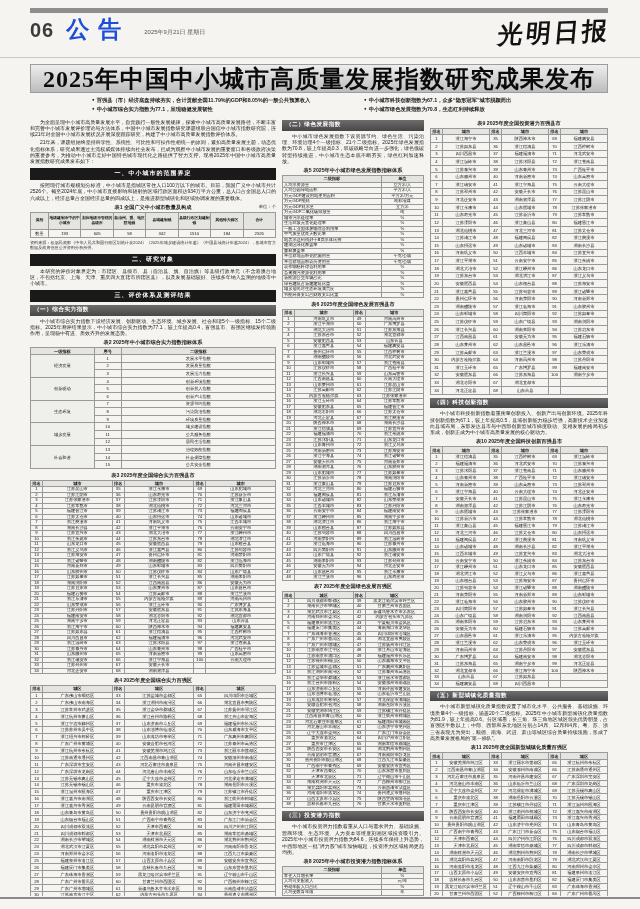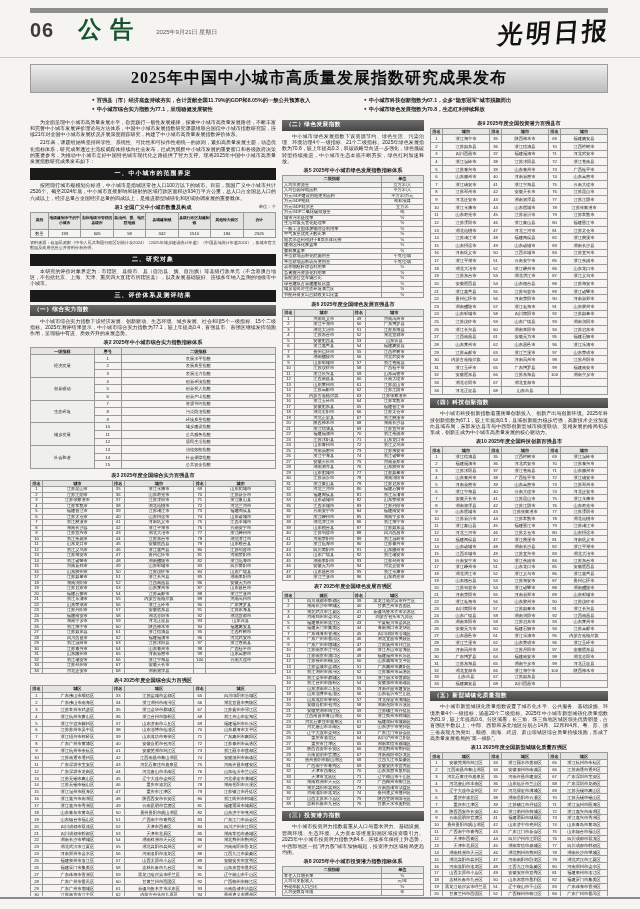--- a/index.html
+++ b/index.html
@@ -1,25 +1,25 @@
 <!DOCTYPE html>
 <html><head>
 <meta charset="utf-8">
 <style>
   html,body{margin:0;padding:0;}
   body{width:640px;height:909px;background:#f5f4f1;font-family:"Liberation Sans",sans-serif;color:#222;position:relative;overflow:hidden;-webkit-text-size-adjust:none;}
   .topbar{position:absolute;left:30px;top:8px;width:578px;height:5px;background:#8e8e8e;}
   .hdr{position:absolute;left:30px;right:30px;top:14px;height:42px;}
   .pagenum{font-size:20px;font-weight:bold;color:#3c3c3c;letter-spacing:1px;}
-  .secname{font-size:23px;font-weight:bold;color:#14532d;letter-spacing:9px;margin-left:24px;}
+  .secname{font-size:23px;font-weight:bold;color:#1d4ed8;letter-spacing:9px;margin-left:12px;}
   .hdate{font-size:6px;color:#555;margin-left:14px;position:relative;top:-3px;}
   .masthead{position:absolute;right:0;top:2px;font-family:"Liberation Serif","DejaVu Serif",serif;font-weight:bold;font-size:25px;color:#121212;letter-spacing:3px;transform:skewX(-7deg) rotate(-2deg);}
   .hrule{position:absolute;top:57px;left:0;width:640px;height:1px;background:#c8c8c8;}
   .banner{position:absolute;top:64px;left:30px;width:578px;height:29px;background:linear-gradient(180deg,#eeeeee 0%,#d2d2d2 55%,#bcbcbc 100%);border:1px solid #9c9c9c;box-sizing:border-box;display:flex;align-items:center;justify-content:center;}
-  .banner h1{margin:8px;font-family:"Liberation Serif","DejaVu Serif",serif;font-size:16px;font-weight:900;letter-spacing:1px;color:#0b0b0b;white-space:nowrap;}
+  .banner h1{margin:8px;font-family:"Liberation Serif","DejaVu Serif",serif;font-size:24px;font-weight:900;letter-spacing:1px;color:#0b0b0b;white-space:nowrap;}
   .bullets{position:absolute;top:97px;left:92px;width:480px;display:grid;grid-template-columns:262px 208px;column-gap:10px;row-gap:2px;}
   .bullet{font-size:5.3px;font-weight:bold;color:#1c1c1c;display:flex;gap:2px;line-height:1.25;}
   .dot{font-size:4.4px;color:#2a2a2a;line-height:1.5;}
   main.cols{position:absolute;top:117px;left:30px;width:578px;height:779px;display:flex;gap:6px;overflow:hidden;}
   .col{overflow:hidden;}
   .col1{width:246px;}.col2{width:142px;}.col3{width:178px;}
   .para{font-size:5px;line-height:1.28;text-align:justify;margin:1.5px 0;color:#1d1d1d;}
   .indent{text-indent:10px;}
   .secbar{background:#1a1a1a;color:#fff;font-size:6px;font-weight:bold;text-align:center;padding:1.6px 0;margin:3px 0 2px;letter-spacing:1px;}
   .subbar{background:linear-gradient(180deg,#6d6d6d,#474747);color:#fff;font-size:5.6px;font-weight:bold;padding:1.3px 0 1.3px 4px;margin:3px 0 2px;letter-spacing:.5px;}

